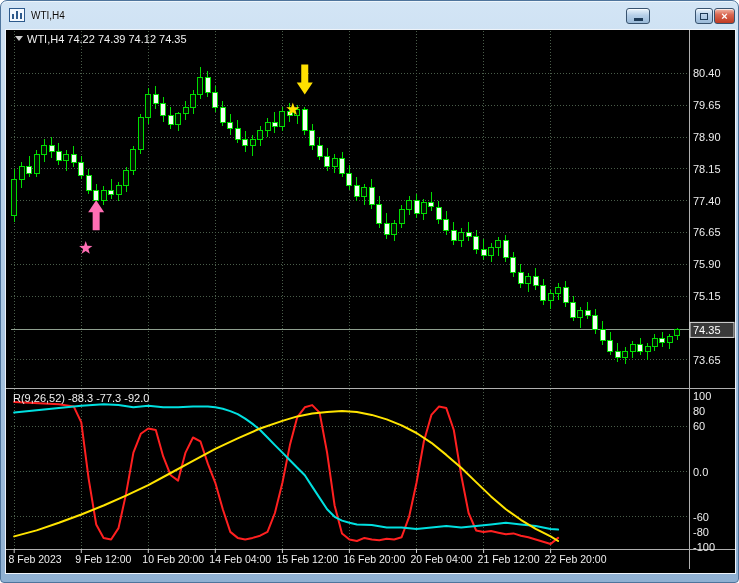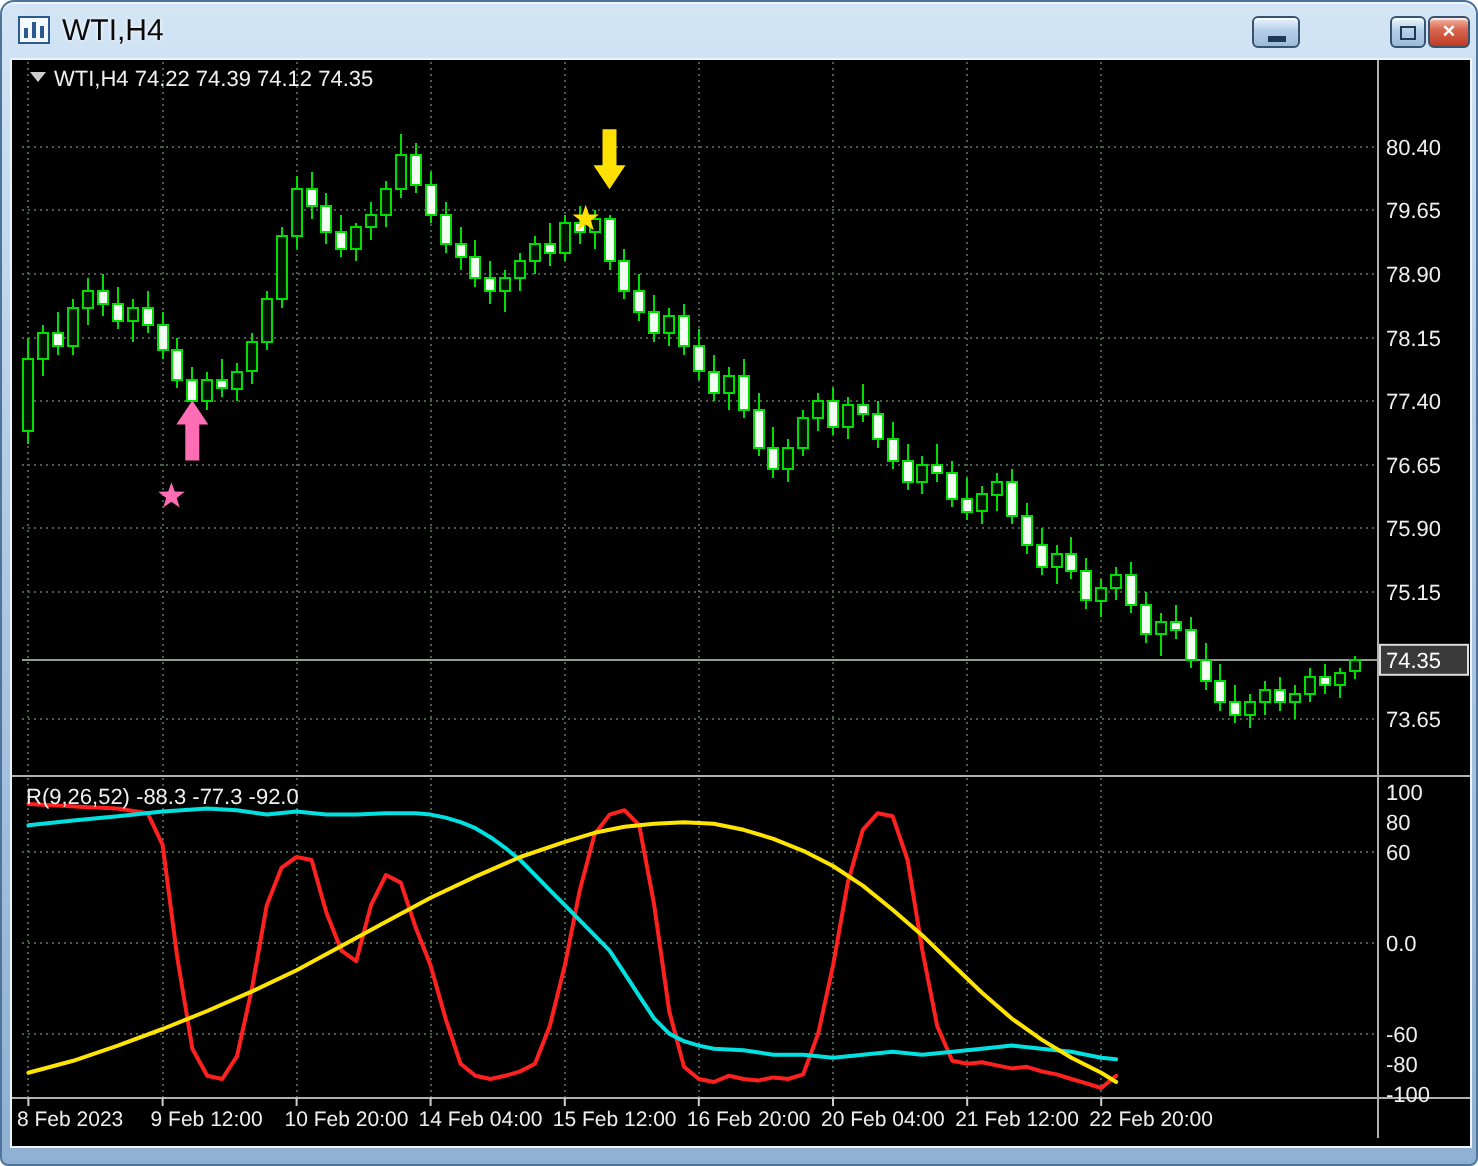--- a/index.html
+++ b/index.html
@@ -1,21 +1,21 @@
 <!DOCTYPE html>
 <html><head>
 <meta charset="utf-8">
 <style>
   *{box-sizing:border-box;margin:0;padding:0}
   body{margin:0;width:739px;height:583px;overflow:hidden;background:#fff;font-family:"Liberation Sans",sans-serif}
   .window{position:relative;width:739px;height:583px;border:1px solid #4e749c;border-radius:7px 7px 4px 4px;
           background:linear-gradient(180deg,#d3e5f5 0%,#b3cde7 40%,#8fb0d2 100%);
           box-shadow:inset 0 1px 0 rgba(255,255,255,.6)}
   .titlebar{position:absolute;left:0;top:0;width:100%;height:28px;display:flex;align-items:center;padding-left:8px}
-  .title{font-size:15px;color:#0a0a0a;margin-left:6px;text-shadow:0 0 2px #fff}
+  .title{font-size:10px;color:#0a0a0a;margin-left:6px;text-shadow:0 0 2px #fff}
   .winbtn{position:absolute;top:7px;height:16px;border-radius:3px;border:1px solid #38536f;
           display:flex;align-items:center;justify-content:center;cursor:default;
           box-shadow:inset 0 1px 0 rgba(255,255,255,.7)}
   .btn-blue{background:linear-gradient(#eaf4fc,#b6cfe8 45%,#9bbad8)}
   .btn-close{background:linear-gradient(#f4b9a9,#da6852 40%,#bf3a22)}
   #btn-min{left:625px;width:24px}
   #btn-restore{left:694px;width:18px}
   #btn-close{left:713px;width:21px;color:#fff;font-size:11px;font-weight:bold;line-height:1}
   .glyph-min{width:9px;height:3px;background:#1d3a57;margin-top:7px}
   .glyph-restore{width:8px;height:7px;border:1px solid #1d3a57;background:transparent}

